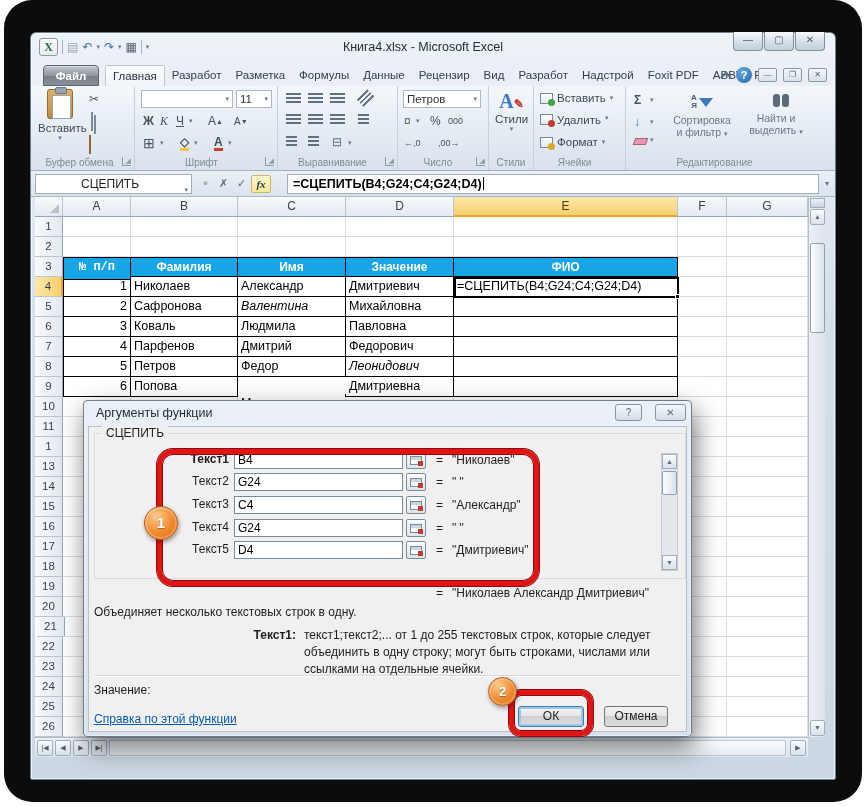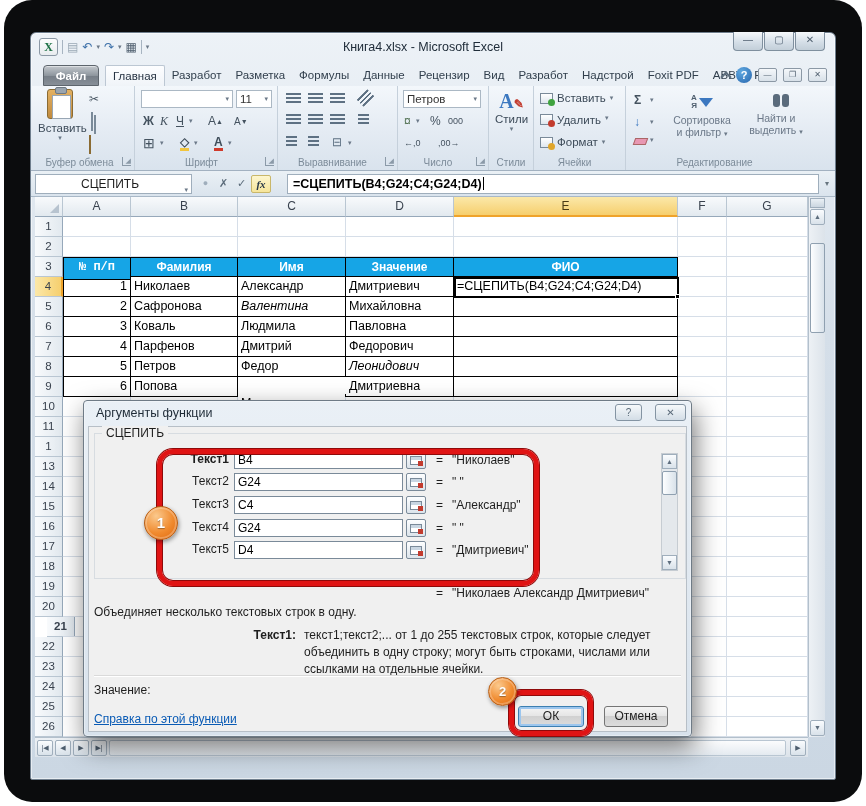--- a/index.html
+++ b/index.html
@@ -540,21 +540,21 @@
       <div class="cell" style="left: 643px; top: 360px; width: 49px; height: 20px;"></div>
       <div class="cell" style="left: 692px; top: 360px; width: 81px; height: 20px;"></div>
       <div class="cell rh" style="left: 0px; top: 380px; width: 28px; height: 20px;">20</div>
       <div class="cell" style="left: 28px; top: 380px; width: 68px; height: 20px;"></div>
       <div class="cell" style="left: 96px; top: 380px; width: 107px; height: 20px;"></div>
       <div class="cell" style="left: 203px; top: 380px; width: 108px; height: 20px;"></div>
       <div class="cell" style="left: 311px; top: 380px; width: 108px; height: 20px;"></div>
       <div class="cell" style="left: 419px; top: 380px; width: 224px; height: 20px;"></div>
       <div class="cell" style="left: 643px; top: 380px; width: 49px; height: 20px;"></div>
       <div class="cell" style="left: 692px; top: 380px; width: 81px; height: 20px;"></div>
-      <div class="cell rh" style="left: 12px; top: 400px; width: 28px; height: 20px; font-weight: bold;">21</div>
+      <div class="cell rh" style="left: 2px; top: 400px; width: 28px; height: 20px;">21</div>
       <div class="cell" style="left: 28px; top: 400px; width: 68px; height: 20px;"></div>
       <div class="cell" style="left: 96px; top: 400px; width: 107px; height: 20px;"></div>
       <div class="cell" style="left: 203px; top: 400px; width: 108px; height: 20px;"></div>
       <div class="cell" style="left: 311px; top: 400px; width: 108px; height: 20px;"></div>
       <div class="cell" style="left: 419px; top: 400px; width: 224px; height: 20px;"></div>
       <div class="cell" style="left: 643px; top: 400px; width: 49px; height: 20px;"></div>
       <div class="cell" style="left: 692px; top: 400px; width: 81px; height: 20px;"></div>
       <div class="cell rh" style="left: 0px; top: 420px; width: 28px; height: 20px;">22</div>
       <div class="cell" style="left: 28px; top: 420px; width: 68px; height: 20px;"></div>
       <div class="cell" style="left: 96px; top: 420px; width: 107px; height: 20px;"></div>

